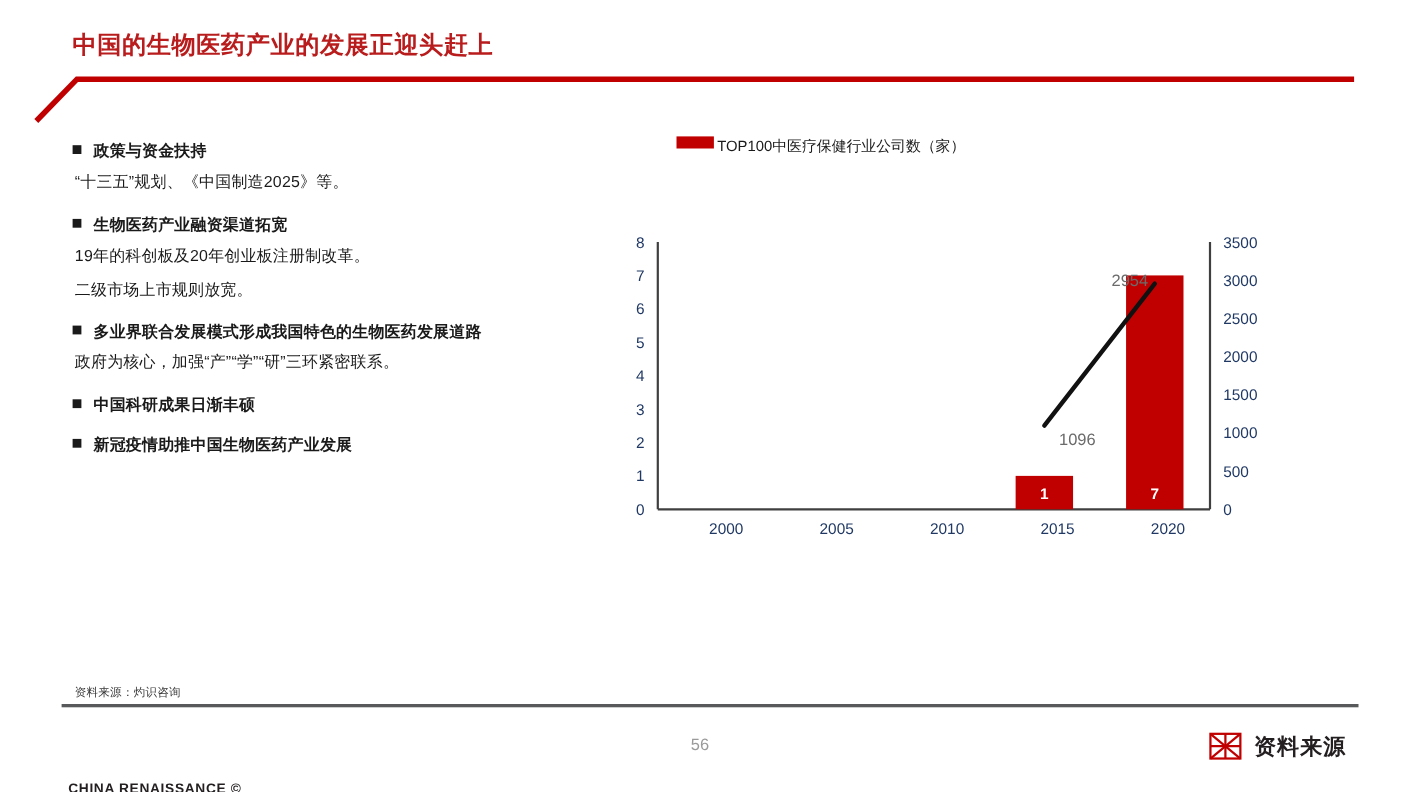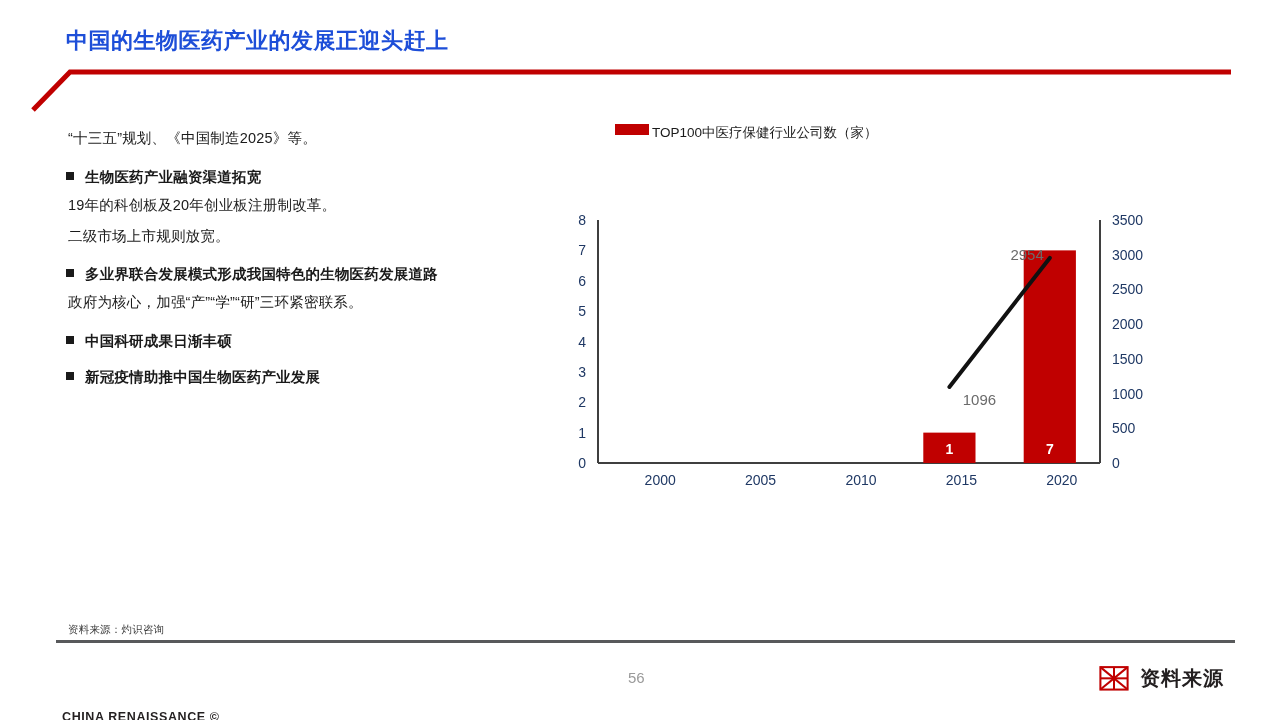--- a/index.html
+++ b/index.html
@@ -7,21 +7,21 @@
     width: 1280px; height: 720px;
     background: #ffffff;
     font-family: "Liberation Sans", "DejaVu Sans", sans-serif;
     overflow: hidden;
   }
   .slide { position: relative; width: 1280px; height: 720px; background: #fff; }
 
   
   .slide-title {
     position: absolute; left: 66px; top: 26px;
-    font-size: 22px; font-weight: bold; color: #1d4ed8;
+    font-size: 22px; font-weight: bold; color: #b91c1c;
     letter-spacing: 0.5px; white-space: nowrap;
   }
   .title-rule { position: absolute; left: 0; top: 58px; width: 1280px; height: 56px; }
 
   
   .drivers { position: absolute; left: 66px; top: 128px; width: 490px; }
   .drivers-head {
     font-size: 16px; font-weight: bold; color: #1a1a1a;
     margin-bottom: 19px; letter-spacing: .5px;
   }
@@ -72,20 +72,24 @@
 <div class="slide">
 
   <div class="slide-title">中国的生物医药产业的发展正迎头赶上</div>
 
   <svg class="title-rule" width="1280" height="56" viewBox="0 0 1280 56">
     <polyline points="33,52 70,14 1231,14" fill="none" stroke="#C00000" stroke-width="5"></polyline>
   </svg>
 
   <div class="drivers">
 
+    <div class="bullet-row">
+      <span class="bullet-sq"></span>
+      <span class="bullet-text">政策与资金扶持</span>
+    </div>
     <div class="sub-text">“十三五”规划、《中国制造2025》等。</div>
     <div class="gap-sm"></div>
 
     <div class="bullet-row">
       <span class="bullet-sq"></span>
       <span class="bullet-text">生物医药产业融资渠道拓宽</span>
     </div>
     <div class="sub-text">19年的科创板及20年创业板注册制改革。</div>
     <div class="sub-text">二级市场上市规则放宽。</div>
     <div class="gap-sm"></div>

